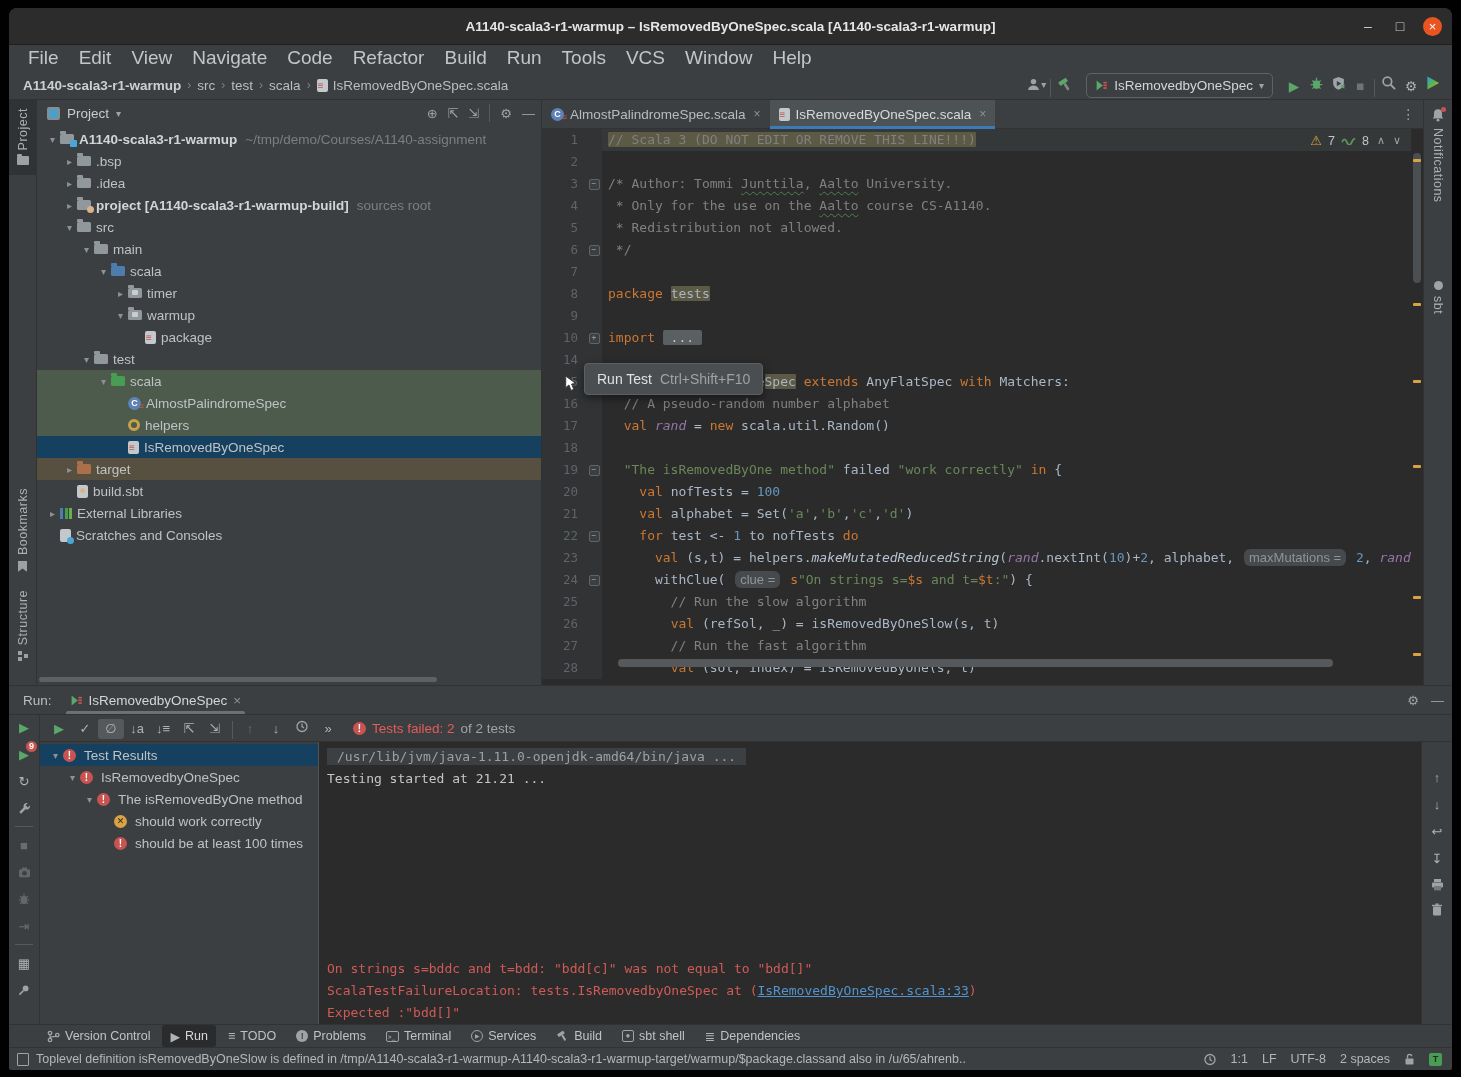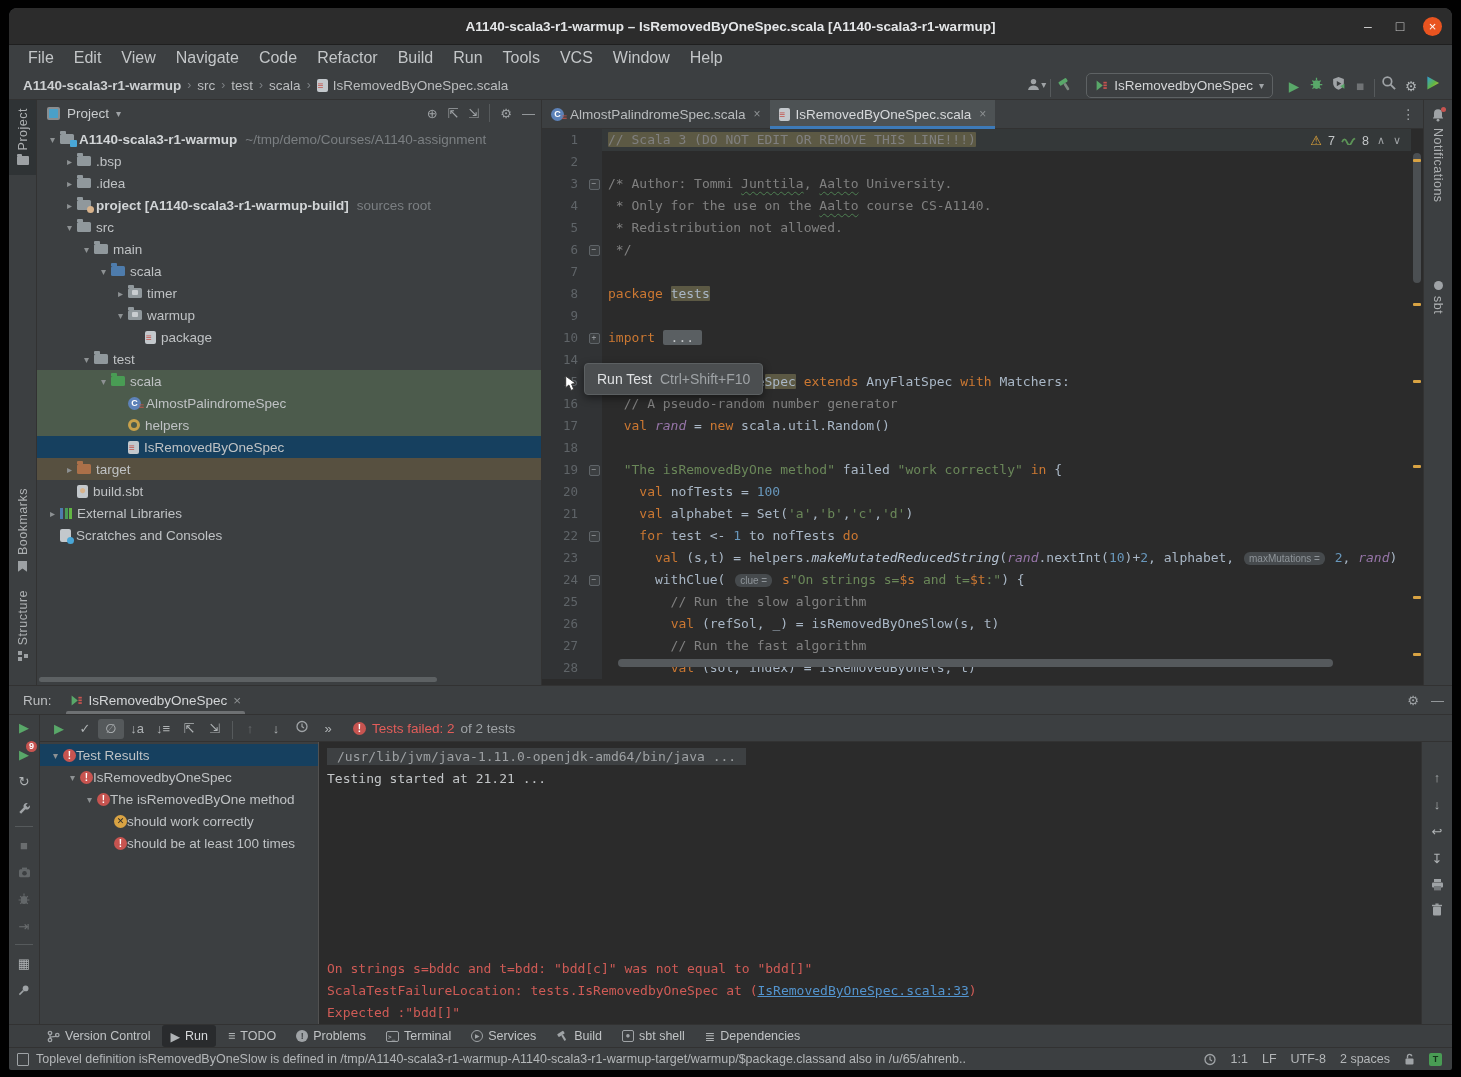--- a/index.html
+++ b/index.html
@@ -7,21 +7,21 @@
   .frame{position:absolute;left:9px;top:8px;width:1443px;height:1062px;background:#3c3f41;
     border-radius:8px 8px 2px 2px;display:flex;flex-direction:column;overflow:hidden;color:#bbbdbf;}
   
   .titlebar{height:36px;background:#2c2c2c;border-bottom:1px solid #1f1f1f;display:flex;align-items:center;
     border-radius:8px 8px 0 0;flex:none;position:relative;}
   .titlebar .title{position:absolute;left:0;right:0;text-align:center;font-weight:bold;font-size:13.5px;color:#e4e6e8;}
   .winbtns{position:absolute;right:10px;top:0;height:36px;display:flex;align-items:center;gap:14px;}
   .winbtn{color:#c7c7c7;font-size:14px;width:18px;text-align:center;cursor:default;}
   .winbtn.close{width:19px;height:19px;border-radius:50%;background:#e95420;color:#fff;font-size:13px;line-height:19px;}
   
-  .menubar{height:26px;display:flex;align-items:center;padding-left:10px;gap:2px;flex:none;font-size:16px;color:#c3c6c8;}
+  .menubar{height:26px;display:flex;align-items:center;padding-left:10px;gap:2px;flex:none;font-size:19px;color:#c3c6c8;}
   .menubar .mi{padding:2px 9px;border-radius:3px;}
   
   .navbar{height:28px;display:flex;align-items:center;padding:0 8px 0 14px;flex:none;border-bottom:1px solid #323232;font-size:13.5px;}
   .crumbs{display:flex;align-items:center;gap:6px;white-space:nowrap;overflow:hidden;flex:1;}
   .crumb.first{font-weight:bold;color:#cdd0d2;}
   .crumb-sep{color:#7d8184;font-size:12px;}
   .nav-right{display:flex;align-items:center;gap:10px;flex:none;}
   .tbico{display:inline-flex;align-items:center;justify-content:center;width:22px;height:22px;border-radius:3px;}
   .tbico.dim{opacity:.45;}
   .vdiv{width:1px;height:18px;background:#565a5c;}
@@ -100,21 +100,21 @@
   .cl .codecell{flex:1;color:#a9b7c6;padding-left:6px;}
   .cl.caret .codecell{background:#343839;}
   .fbox{display:inline-block;width:9px;height:9px;border:1px solid #5f6468;border-radius:2px;color:#9fa3a6;
      font-size:8px;line-height:8px;vertical-align:middle;background:#3c3f41;}
   .runmark{position:absolute;left:2px;top:5px;width:11px;height:11px;border-radius:50%;background:#c75450;}
   .runmark::after{content:"";position:absolute;left:3px;top:3px;border-left:5px solid #3b2323;border-top:3px solid transparent;border-bottom:3px solid transparent;}
   .k{color:#cc7832;} .s{color:#6a8759;} .n2{color:#6897bb;} .c{color:#808080;} .d{color:#a9b7c6;}
   .ip{color:#9876aa;font-style:italic;} .im{font-style:italic;color:#b6c3d2;}
   .hl{background:#5c5944;border-radius:1px;}
   .fold{background:#5a5f62;color:#c3c6c8;border-radius:2px;}
-  .inlay{background:#464a4d;color:#8e9499;border-radius:6px;font-size:10px;padding:1px 5px;margin:0 2px;font-family:"Liberation Sans",sans-serif;}
+  .inlay{background:#464a4d;color:#8e9499;border-radius:6px;font-size:13px;padding:1px 5px;margin:0 2px;font-family:"Liberation Sans",sans-serif;}
   .sq{text-decoration:underline wavy #4e8052;text-underline-offset:3px;text-decoration-thickness:1px;}
   .inspect{position:absolute;top:4px;right:22px;display:flex;align-items:center;gap:6px;font-size:12.5px;
     font-family:"Liberation Sans",sans-serif;color:#c3c6c8;background:transparent;}
   .inspect .warn{color:#e2a53a;font-size:13px;}
   .inspect .chv{color:#9fa3a6;font-size:11px;margin-left:2px;}
   .vscroll{position:absolute;top:0;right:0;width:12px;bottom:0;background:#2b2b2b;}
   .vthumb{position:absolute;right:2px;top:24px;width:8px;height:130px;border-radius:4px;background:#4b4f52;}
   .tick{position:absolute;right:2px;width:8px;height:3px;background:#d9a343;border-radius:1px;}
   .ehscroll{position:absolute;left:76px;right:90px;bottom:18px;height:8px;border-radius:4px;background:#55595c;}
   .tooltip{position:absolute;left:42px;top:234px;height:30px;display:flex;align-items:center;gap:8px;
@@ -142,21 +142,21 @@
   .rright-col{flex:1;display:flex;flex-direction:column;min-width:0;}
   .rtoolbar{height:26px;flex:none;display:flex;align-items:center;gap:4px;padding:0 6px;font-size:13px;border-bottom:1px solid #323232;}
   .rtbi{min-width:22px;height:20px;display:inline-flex;align-items:center;justify-content:center;color:#afb3b5;border-radius:3px;padding:0 2px;font-size:13px;}
   .rtbi.act{background:#55595b;}
   .rtbi.dis{opacity:.4;}
   .teststatus{margin-left:8px;display:flex;align-items:center;gap:6px;font-size:13.5px;}
   .teststatus .red{color:#e35d5a;}
   .teststatus .gray{color:#9fa3a6;}
   .rmain{flex:1;display:flex;min-height:0;}
   .rtree{width:278px;flex:none;overflow:hidden;padding-top:2px;font-size:13.5px;border-right:1px solid #515151;}
-  .rtree .trow .lbl{margin-left:0;}
+  .rtree .trow .lbl{margin-left:8px;}
   .console{flex:1;min-width:0;background:#2b2b2b;font-family:"DejaVu Sans Mono","Liberation Mono",monospace;
     font-size:13px;display:flex;flex-direction:column;padding:4px 0 0 8px;overflow:hidden;}
   .conline{height:22px;line-height:22px;white-space:pre;flex:none;}
   .conline.cmd span{background:#3d4042;color:#9da0a3;padding:1px 10px;}
   .conline.plain{color:#c3c6c8;}
   .conline.err{color:#cf5b56;}
   .conline a{color:#5394ce;text-decoration:underline;}
   .congap{flex:1;}
   .rrgt{width:30px;flex:none;display:flex;flex-direction:column;align-items:center;gap:12px;padding-top:28px;color:#9fa3a6;font-size:13px;border-left:1px solid #323232;}
   
@@ -498,21 +498,21 @@
           <div class="cl"><span class="ln">3</span><span class="fcol"><span class="fbox">−</span></span><span class="codecell"><span class="c">/* Author: Tommi </span><span class="c sq">Junttila</span><span class="c">, </span><span class="c sq">Aalto</span><span class="c"> University.</span></span></div>
           <div class="cl"><span class="ln">4</span><span class="fcol"></span><span class="codecell"><span class="c"> * Only for the use on the </span><span class="c sq">Aalto</span><span class="c"> course CS-A1140.</span></span></div>
           <div class="cl"><span class="ln">5</span><span class="fcol"></span><span class="codecell"><span class="c"> * Redistribution not allowed.</span></span></div>
           <div class="cl"><span class="ln">6</span><span class="fcol"><span class="fbox">−</span></span><span class="codecell"><span class="c"> */</span></span></div>
           <div class="cl"><span class="ln">7</span><span class="fcol"></span><span class="codecell"></span></div>
           <div class="cl"><span class="ln">8</span><span class="fcol"></span><span class="codecell"><span class="k">package </span><span class="d hl">tests</span></span></div>
           <div class="cl"><span class="ln">9</span><span class="fcol"></span><span class="codecell"></span></div>
           <div class="cl"><span class="ln">10</span><span class="fcol"><span class="fbox">+</span></span><span class="codecell"><span class="k">import </span><span class="fold"> ... </span></span></div>
           <div class="cl"><span class="ln">14</span><span class="fcol"></span><span class="codecell"></span></div>
           <div class="cl"><span class="ln">15</span><span class="fcol"><span class="runmark"></span></span><span class="codecell"><span class="k">class </span><span class="d">IsRemovedbyOne</span><span class="d hl">Spec</span><span class="k"> extends </span><span class="d">AnyFlatSpec </span><span class="k">with </span><span class="d">Matchers:</span></span></div>
-          <div class="cl"><span class="ln">16</span><span class="fcol"></span><span class="codecell"><span class="c">  // A pseudo-random number generator</span></span></div>
+          <div class="cl"><span class="ln">16</span><span class="fcol"></span><span class="codecell"><span class="c">  // A pseudo-random number alphabet</span></span></div>
           <div class="cl"><span class="ln">17</span><span class="fcol"></span><span class="codecell"><span class="d">  </span><span class="k">val </span><span class="ip">rand</span><span class="d"> = </span><span class="k">new </span><span class="d">scala.util.Random()</span></span></div>
           <div class="cl"><span class="ln">18</span><span class="fcol"></span><span class="codecell"></span></div>
           <div class="cl"><span class="ln">19</span><span class="fcol"><span class="fbox">−</span></span><span class="codecell"><span class="d">  </span><span class="s">"The isRemovedByOne method"</span><span class="d"> failed </span><span class="s">"work correctly"</span><span class="d"> </span><span class="k">in</span><span class="d"> {</span></span></div>
           <div class="cl"><span class="ln">20</span><span class="fcol"></span><span class="codecell"><span class="d">    </span><span class="k">val </span><span class="d">nofTests = </span><span class="n2">100</span></span></div>
           <div class="cl"><span class="ln">21</span><span class="fcol"></span><span class="codecell"><span class="d">    </span><span class="k">val </span><span class="d">alphabet = Set(</span><span class="s">'a'</span><span class="d">,</span><span class="s">'b'</span><span class="d">,</span><span class="s">'c'</span><span class="d">,</span><span class="s">'d'</span><span class="d">)</span></span></div>
           <div class="cl"><span class="ln">22</span><span class="fcol"><span class="fbox">−</span></span><span class="codecell"><span class="d">    </span><span class="k">for </span><span class="d">test &lt;- </span><span class="n2">1</span><span class="d"> to nofTests </span><span class="k">do</span></span></div>
           <div class="cl"><span class="ln">23</span><span class="fcol"></span><span class="codecell"><span class="d">      </span><span class="k">val </span><span class="d">(s,t) = helpers.</span><span class="im">makeMutatedReducedString</span><span class="d">(</span><span class="ip">rand</span><span class="d">.nextInt(</span><span class="n2">10</span><span class="d">)+</span><span class="n2">2</span><span class="d">, alphabet, </span><span class="inlay">maxMutations =</span><span class="d"> </span><span class="n2">2</span><span class="d">, </span><span class="ip">rand</span><span class="d">)</span></span></div>
           <div class="cl"><span class="ln">24</span><span class="fcol"><span class="fbox">−</span></span><span class="codecell"><span class="d">      withClue( </span><span class="inlay">clue =</span><span class="d"> </span><span class="k">s</span><span class="s">"On strings s=</span><span class="k">$s</span><span class="s"> and t=</span><span class="k">$t</span><span class="s">:"</span><span class="d">) {</span></span></div>
           <div class="cl"><span class="ln">25</span><span class="fcol"></span><span class="codecell"><span class="c">        // Run the slow algorithm</span></span></div>
           <div class="cl"><span class="ln">26</span><span class="fcol"></span><span class="codecell"><span class="d">        </span><span class="k">val </span><span class="d">(refSol, _) = isRemovedByOneSlow(s, t)</span></span></div>

